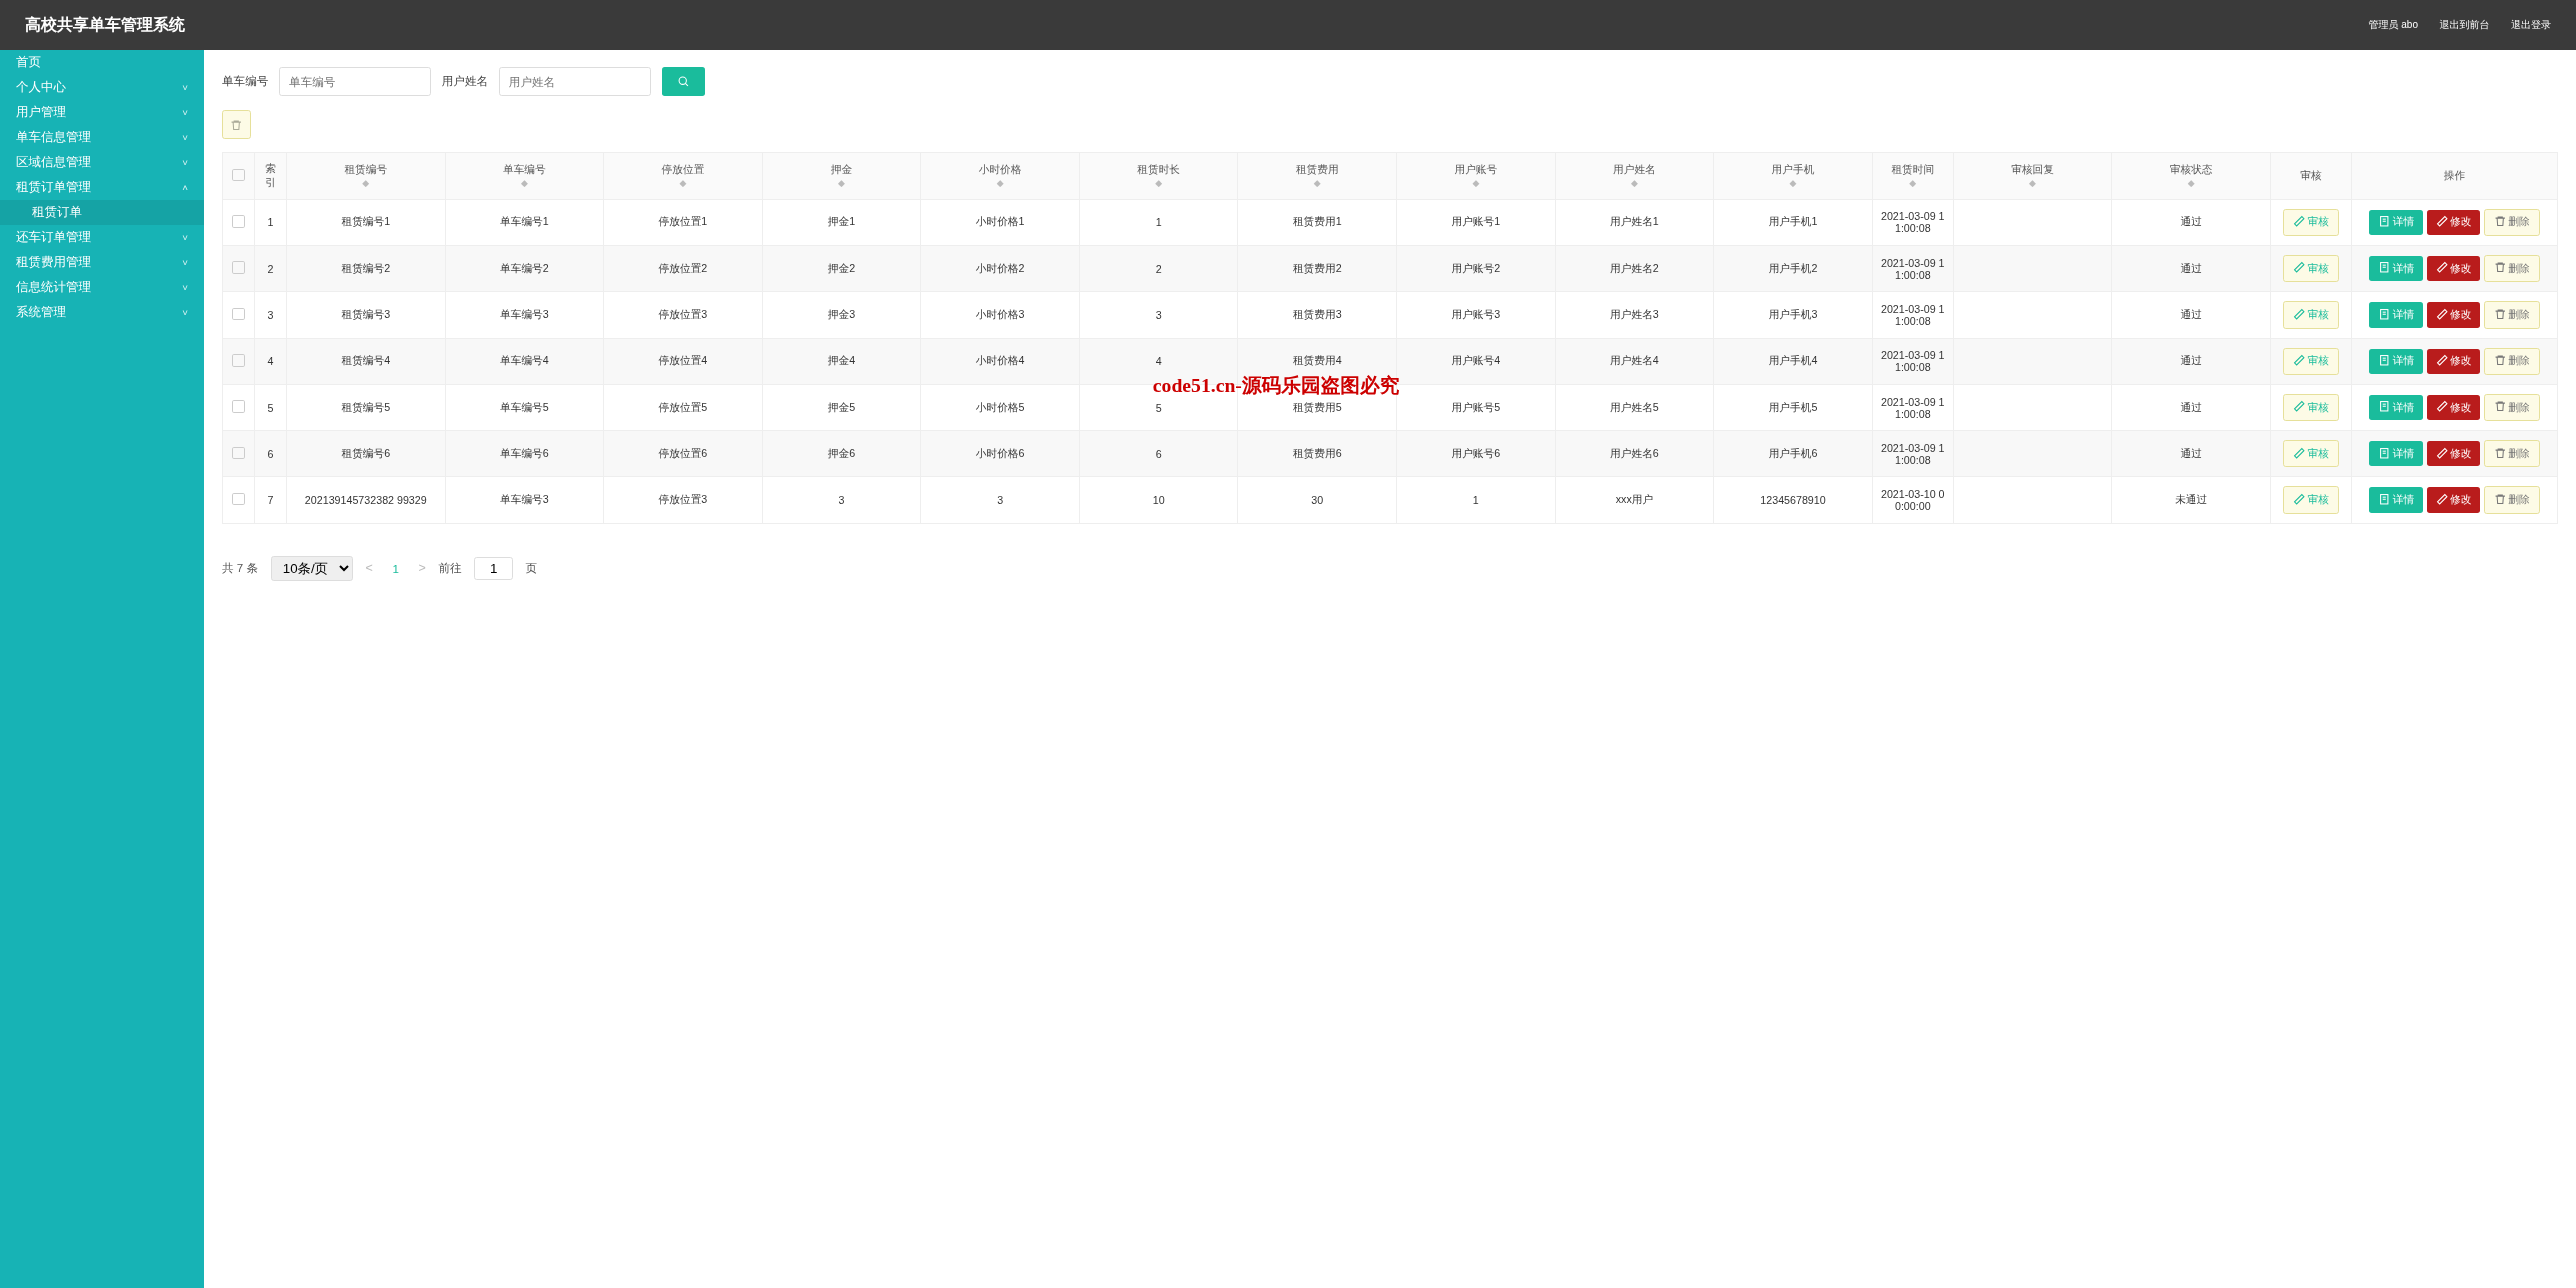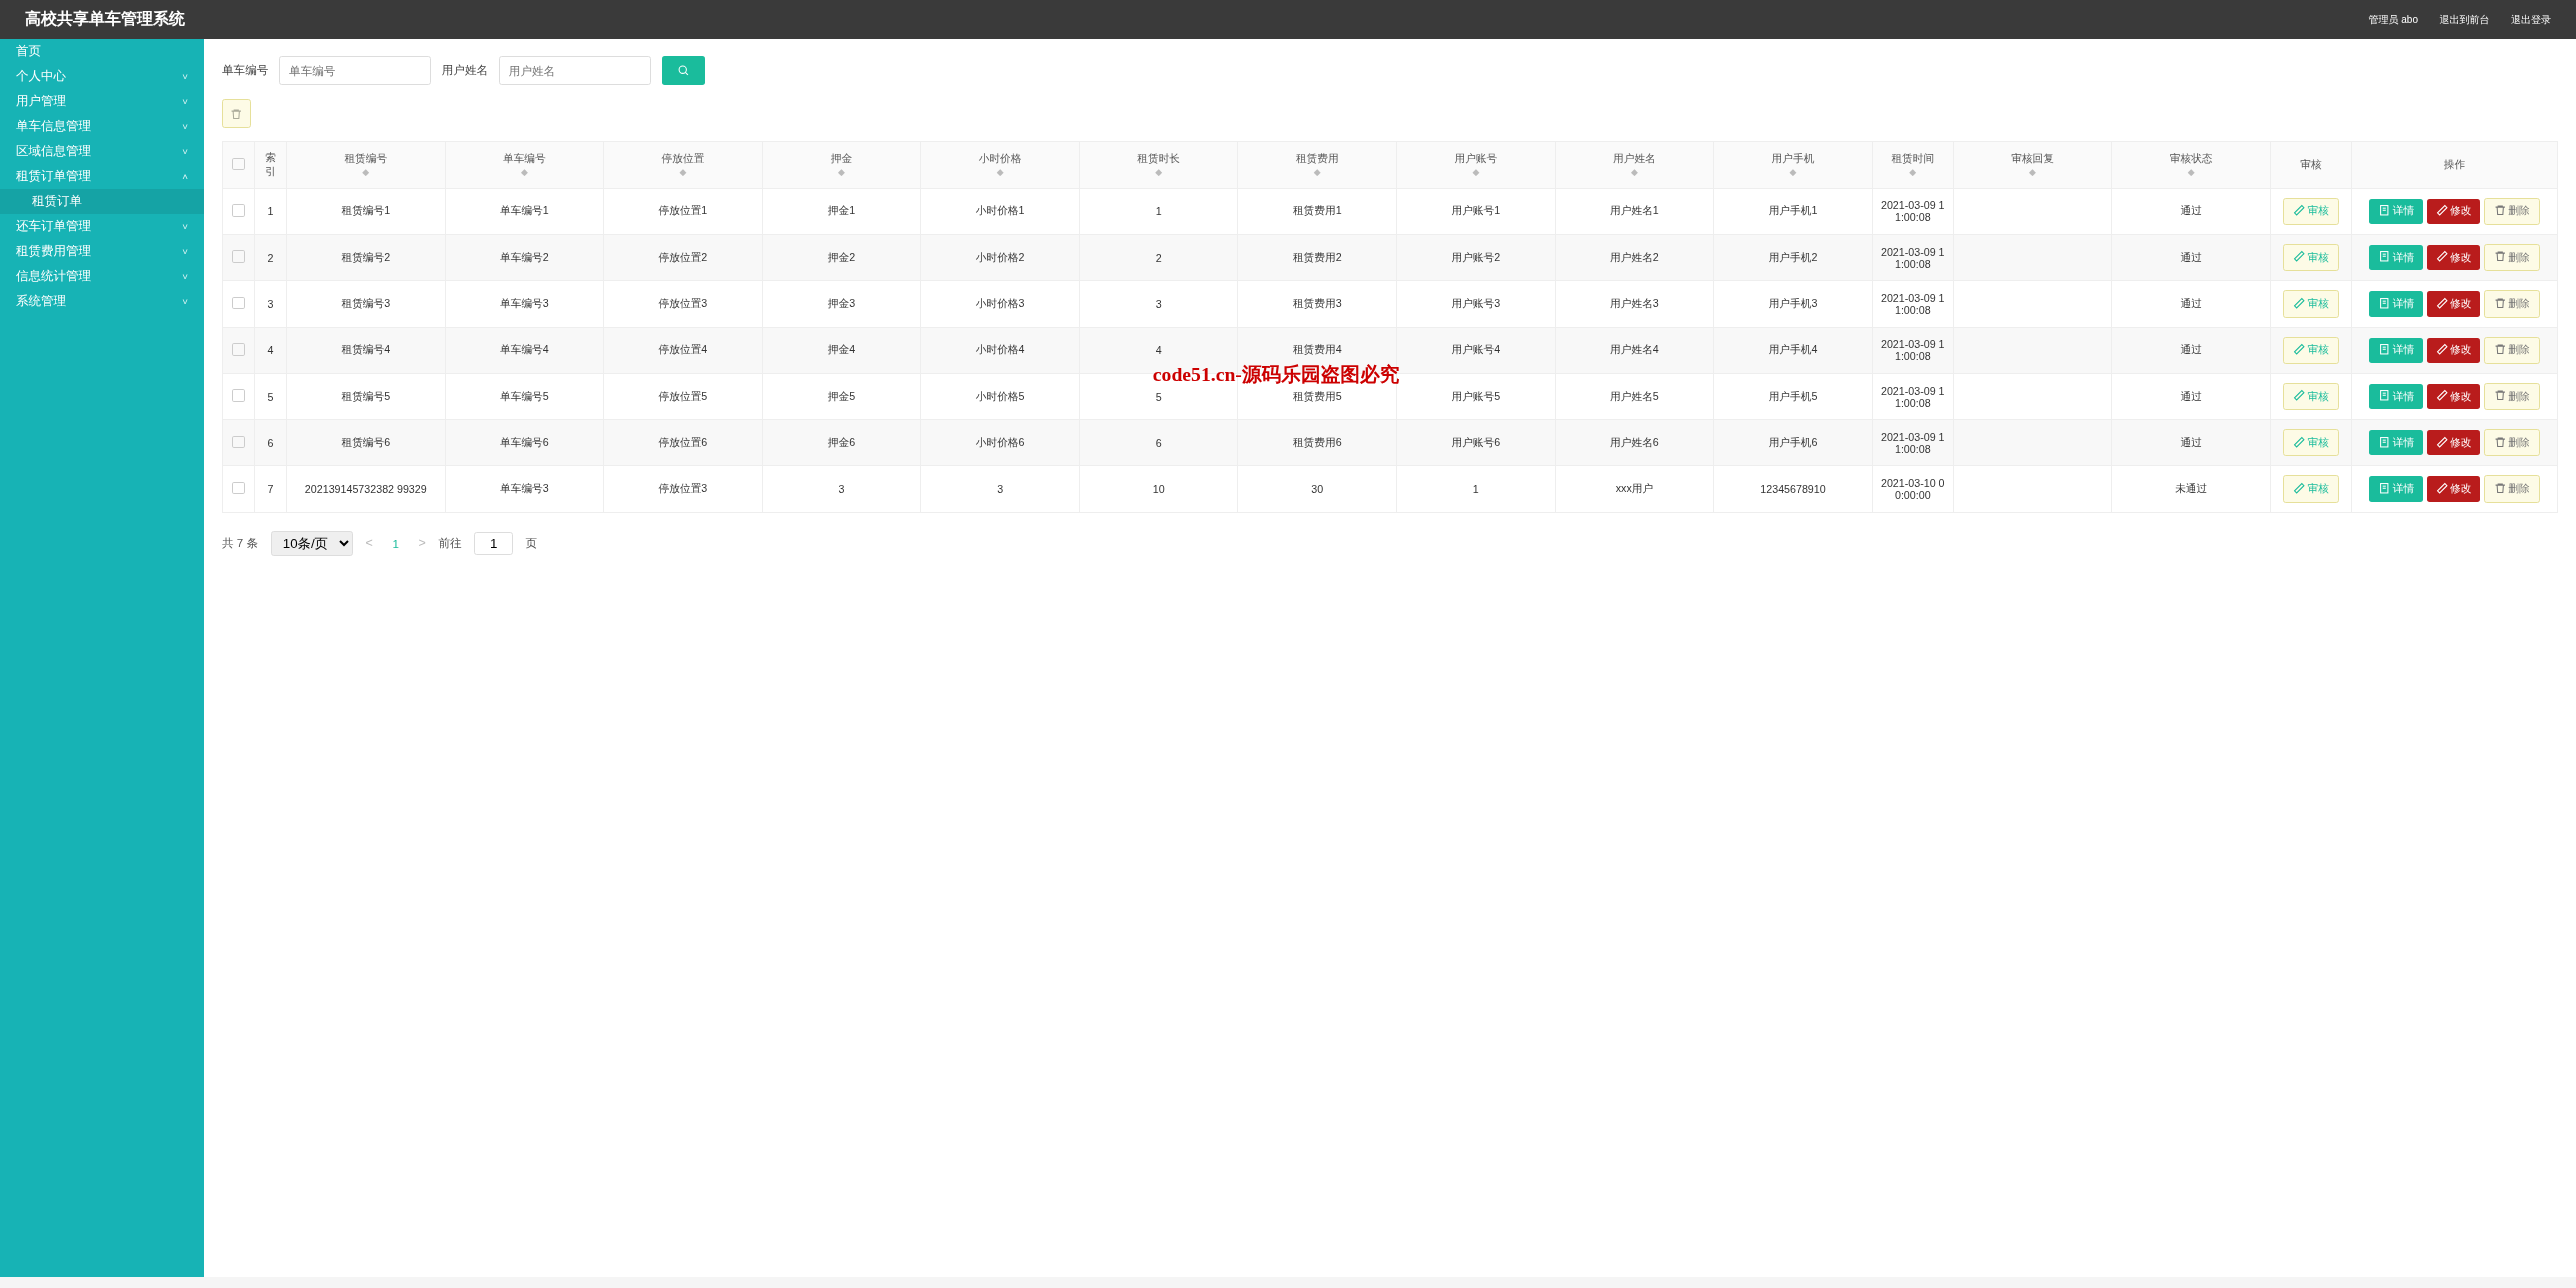--- a/index.html
+++ b/index.html
@@ -1,17 +1,17 @@
 <!DOCTYPE html>
 <html style="font-size:14.3px"><head>
 <meta charset="utf-8">
 <style>
 * { margin: 0; padding: 0; box-sizing: border-box; }
 body { font-family: "Microsoft YaHei", sans-serif; font-size: 11.6px; color: #333; background: #f5f5f5; }
-.header { background: #3a3a3a; color: #fff; height: 39px; display: flex; align-items: center; justify-content: space-between; padding: 0 25px; }
+.header { background: #3a3a3a; color: #fff; height: 50px; display: flex; align-items: center; justify-content: space-between; padding: 0 25px; }
 .header-title { font-size: 16px; font-weight: bold; }
 .header-right { display: flex; gap: 21.5px; font-size: 10px; }
 .header-link { cursor: pointer; }
 .container { display: flex; height: calc(100vh - 50px); }
 .sidebar { width: 204px; background: #17b3b5; color: #fff; overflow-y: auto; }
 .sidebar-item { padding: 4px 16px; font-size: 12.5px; cursor: pointer; display: flex; justify-content: space-between; align-items: center; }
 .sidebar-item.sub { padding-left: 32px; background: #15a3a5; }
 .chevron { font-size: 9.8px; opacity: 0.85; }
 .main { flex: 1; background: #fff; padding: 17px 18px; overflow-x: auto; position: relative; }
 .filters { display: flex; align-items: center; gap: 10.7px; margin-bottom: 14.3px; }
@@ -23,21 +23,21 @@
 .table th, .table td { border: 0.9px solid #eee; padding: 9px 5.4px; text-align: center; font-size: 10.7px; vertical-align: middle; word-break: break-all; }
 .table th { background: #fafafa; font-weight: normal; color: #555; position: relative; }
 .table tbody tr:nth-child(even) { background: #f8f8f8; }
 .sort-icon { display: block; color: #bbb; font-size: 9px; line-height: 1; margin-top: 1.8px; }
 .checkbox { width: 12.5px; height: 12.5px; border: 0.9px solid #ccc; border-radius: 1.8px; display: inline-block; cursor: pointer; }
 .action-btn { display: inline-flex; align-items: center; gap: 1.8px; padding: 5.4px 9px; border-radius: 2.7px; font-size: 10.7px; cursor: pointer; border: none; margin: 0 1.8px; }
 .btn-audit { background: #fdfbe6; color: #1abc9c; border: 0.9px solid #e6e09a; }
 .btn-detail { background: #1abc9c; color: #fff; }
 .btn-edit { background: #b91c1c; color: #fff; }
 .btn-delete { background: #fdfbe6; color: #777; border: 0.9px solid #e6e09a; }
-.pager { display: flex; align-items: center; gap: 12.5px; margin-top: 18px; font-size: 11.6px; color: #555; }
+.pager { display: flex; align-items: center; gap: 12.5px; margin-top: 32px; font-size: 11.6px; color: #555; }
 .pager-select { height: 25px; border: 0.9px solid #ddd; border-radius: 2.7px; padding: 0 7.2px; }
 .page-num { color: #1abc9c; padding: 3.6px 7.2px; }
 .pager-arrow { color: #bbb; cursor: pointer; font-size: 12.5px; }
 .goto-input { width: 39px; height: 23px; border: 0.9px solid #ddd; border-radius: 2.7px; text-align: center; }
 .watermark { position: absolute; font-size: 19.7px; color: #c00; font-weight: bold; top: 322px; left: 40%; pointer-events: none; font-family: SimSun, serif; }
 .icon-svg { width: 12.5px; height: 12.5px; }
 .c-idx{width:32px}.c-chk{width:32px}.c-rt{width:81px}.c-act{width:206px}.c-aud{width:81px}
 </style>
 </head>
 <body>

